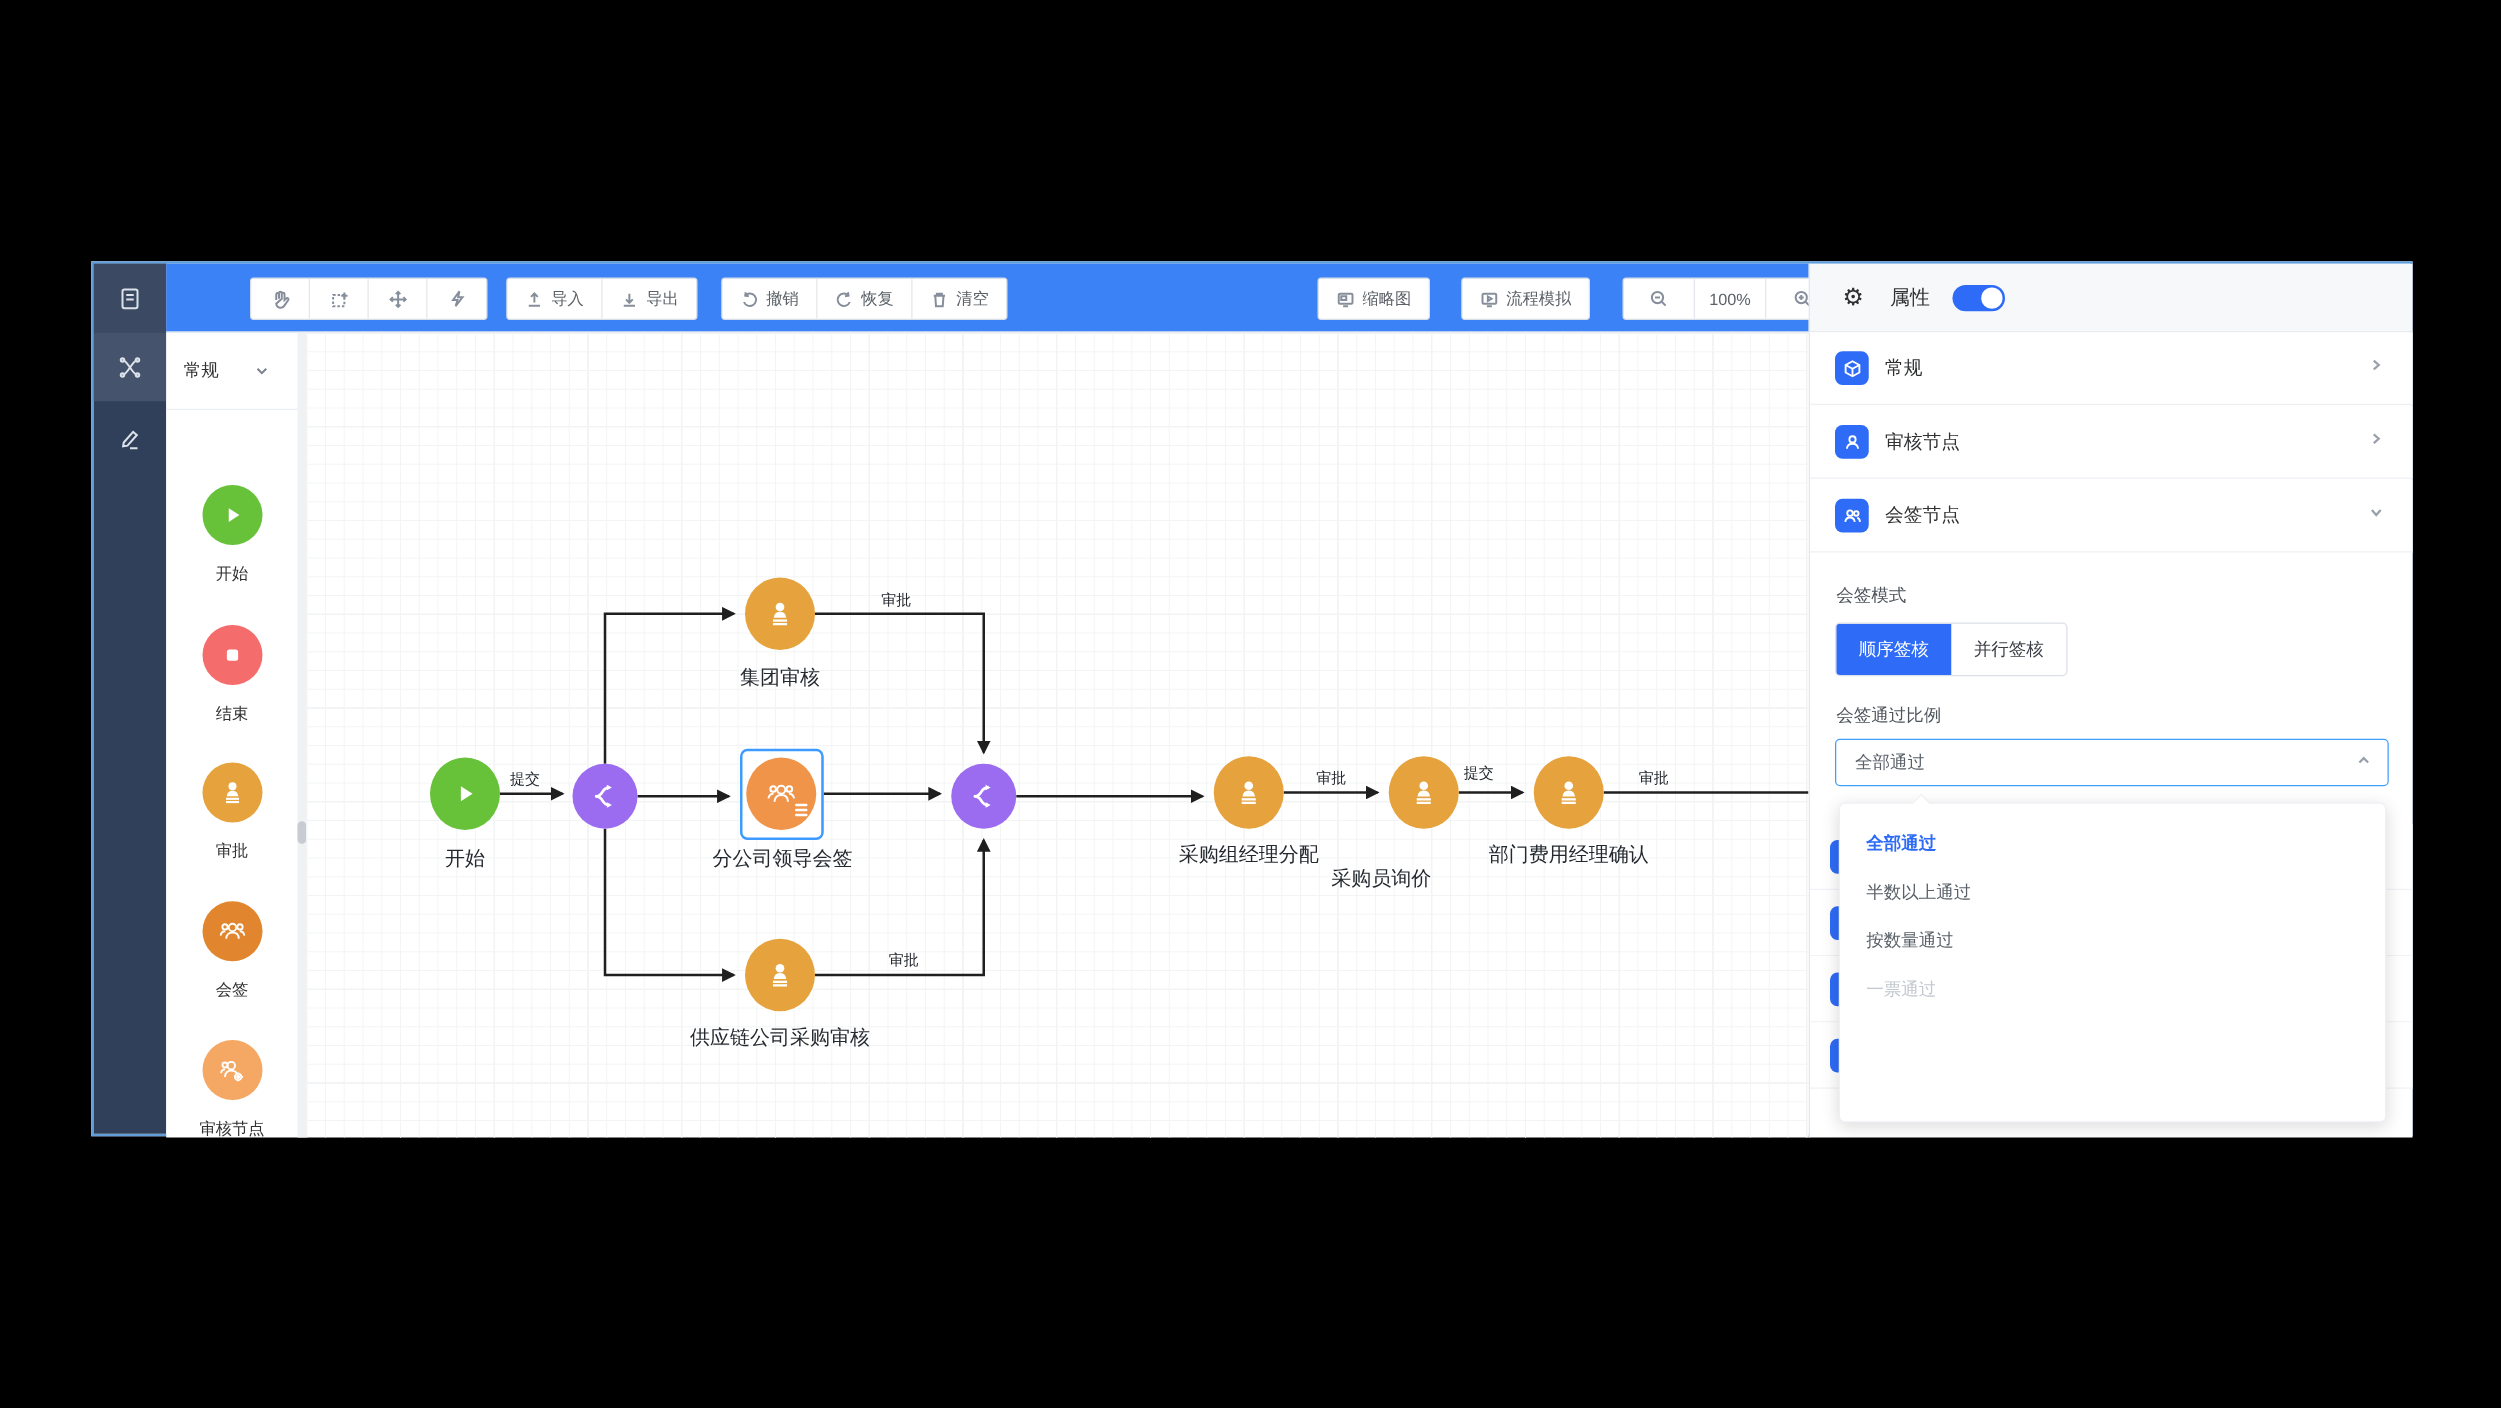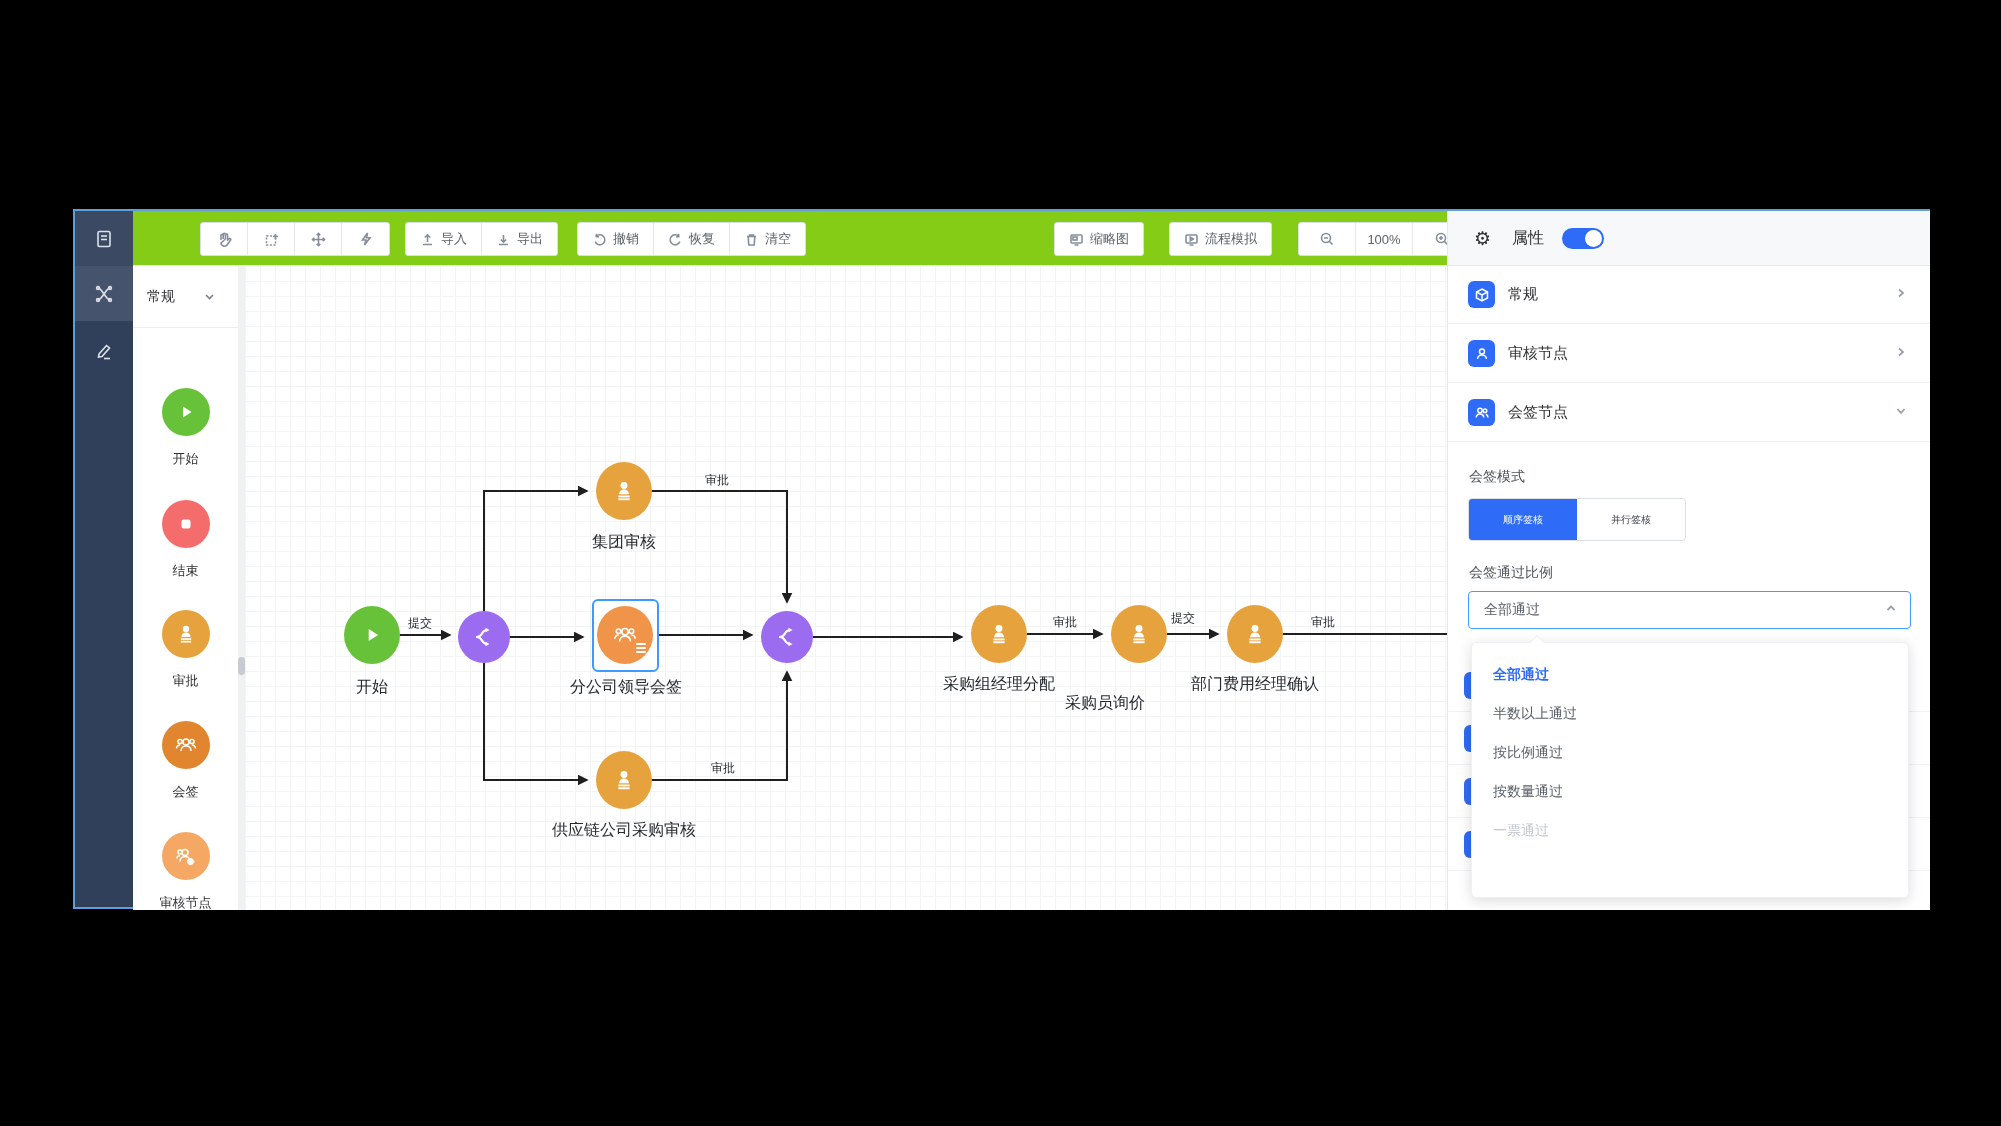--- a/index.html
+++ b/index.html
@@ -8,21 +8,21 @@
 
   
   .abar { position:absolute; left:0; top:0; width:58px; height:100%; background:#31405a; }
   .abar-item { position:absolute; left:0; width:58px; height:55px; display:flex; align-items:center; justify-content:center; cursor:pointer; }
   .abar-item.band1 { top:0; background:#3b4a62; }
   .abar-item.active { top:55px; background:#45536d; }
   .abar-item.plain  { top:112px; }
   .abar svg { stroke:#dde2ea; fill:none; stroke-width:1.6; }
 
   
-  .toolbar { position:absolute; left:58px; top:0; width:1314px; height:55px; background:#84cc16; border-bottom:1px solid #e4e7ed; }
+  .toolbar { position:absolute; left:58px; top:0; width:1314px; height:55px; background:#3b82f6; border-bottom:1px solid #e4e7ed; }
   .tgroup { position:absolute; top:11px; height:34px; display:flex; background:#fff; border:1px solid #dadee6; border-radius:3px; overflow:hidden; }
   .tbtn { display:flex; align-items:center; justify-content:center; gap:6px; padding:0 14px; font-size:13px; color:#5c6268; border-right:1px solid #e3e6ec; cursor:pointer; white-space:nowrap; }
   .tbtn:last-child { border-right:none; }
   .tbtn svg { stroke:#868e9c; fill:none; stroke-width:1.6; }
   .tbtn.iconbtn { width:47px; padding:0; }
   .zoomlevel { font-size:13px; color:#5c6268; }
 
   
   .palette { position:absolute; left:58px; top:55px; width:112px; height:644px; background:#fff; }
   .palette-header { position:absolute; left:0; top:0; width:100%; height:62px; display:flex; align-items:center; border-bottom:1px solid #ebeef2; cursor:pointer; }
@@ -63,21 +63,21 @@
   .toggle .knob { position:absolute; right:2px; top:2px; width:17px; height:17px; border-radius:50%; background:#fff; }
   .panel { position:absolute; left:1372px; top:55px; width:483px; height:644px; background:#fff; border-left:1px solid #e4e7ed; }
   .prow { position:absolute; left:0; width:100%; height:58px; display:flex; align-items:center; border-bottom:1px solid #eef0f4; cursor:pointer; background:#fff; }
   .picon { width:27px; height:27px; border-radius:6px; background:#2e6bf6; margin-left:20px; display:flex; align-items:center; justify-content:center; flex:none; }
   .picon svg { stroke:#fff; fill:none; stroke-width:1.5; }
   .prow .plabel { font-size:15px; color:#303133; margin-left:13px; }
   .prow .chev { margin-left:auto; margin-right:22px; }
   .chev svg { stroke:#9aa0ab; fill:none; stroke-width:1.8; }
   .field-label { position:absolute; left:21px; font-size:14px; color:#4e545c; }
   .segmented { position:absolute; left:20px; top:232px; height:43px; display:flex; border:1px solid #dcdfe6; border-radius:4px; overflow:hidden; background:#fff; }
-  .seg { width:108px; display:flex; align-items:center; justify-content:center; font-size:10px; color:#3b3f45; cursor:pointer; }
+  .seg { width:92px; display:flex; align-items:center; justify-content:center; font-size:14px; color:#3b3f45; cursor:pointer; }
   .seg.active { background:#2e6bf6; color:#fff; }
   .select { position:absolute; left:20px; top:325px; width:443px; height:38px; border:1px solid #409eff; border-radius:4px; background:#fff; display:flex; align-items:center; cursor:pointer; }
   .select .val { font-size:14px; color:#5a6068; margin-left:15px; }
   .select .chev { margin-left:auto; margin-right:12px; }
   .hrow { position:absolute; left:0; width:100%; height:53px; border-bottom:1px solid #f0f2f5; background:#fff; }
   .hrow .picon { position:absolute; left:16px; top:13px; margin:0; }
   .popup { position:absolute; left:23px; top:376px; width:438px; height:256px; background:#fff; border:1px solid #eef0f4; border-radius:5px; box-shadow:0 3px 14px rgba(0,0,0,.14); padding-top:12px; }
   .popup .caret { position:absolute; left:60px; top:-6px; width:10px; height:10px; background:#fff; transform:rotate(45deg); border-left:1px solid #eef0f4; border-top:1px solid #eef0f4; }
   .opt { height:39px; display:flex; align-items:center; padding-left:21px; font-size:14px; color:#5a6068; cursor:pointer; }
   .opt.selected { color:#2e6bf6; font-weight:bold; }
@@ -502,18 +502,17 @@
         <div class="picon"></div>
       </div>
     <div class="hrow" style="top:552px;">
         <div class="picon"></div>
       </div>
 
     <div class="popup">
       <div class="caret"></div>
       <div class="opt selected">全部通过</div>
       <div class="opt">半数以上通过</div>
-      <div class="opt">按比例通过</div>
       <div class="opt">按数量通过</div>
       <div class="opt disabled">一票通过</div>
     </div>
   </div>
 </div>
 
 </body></html>

